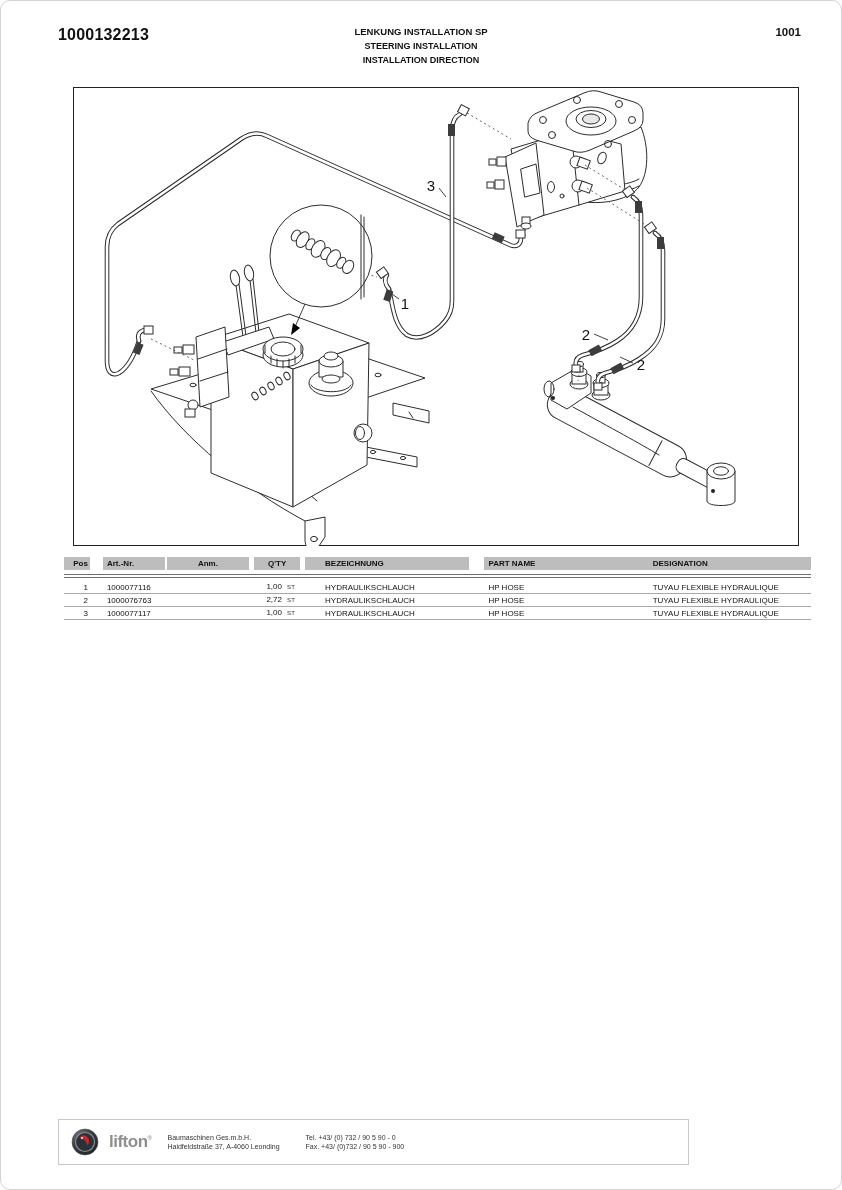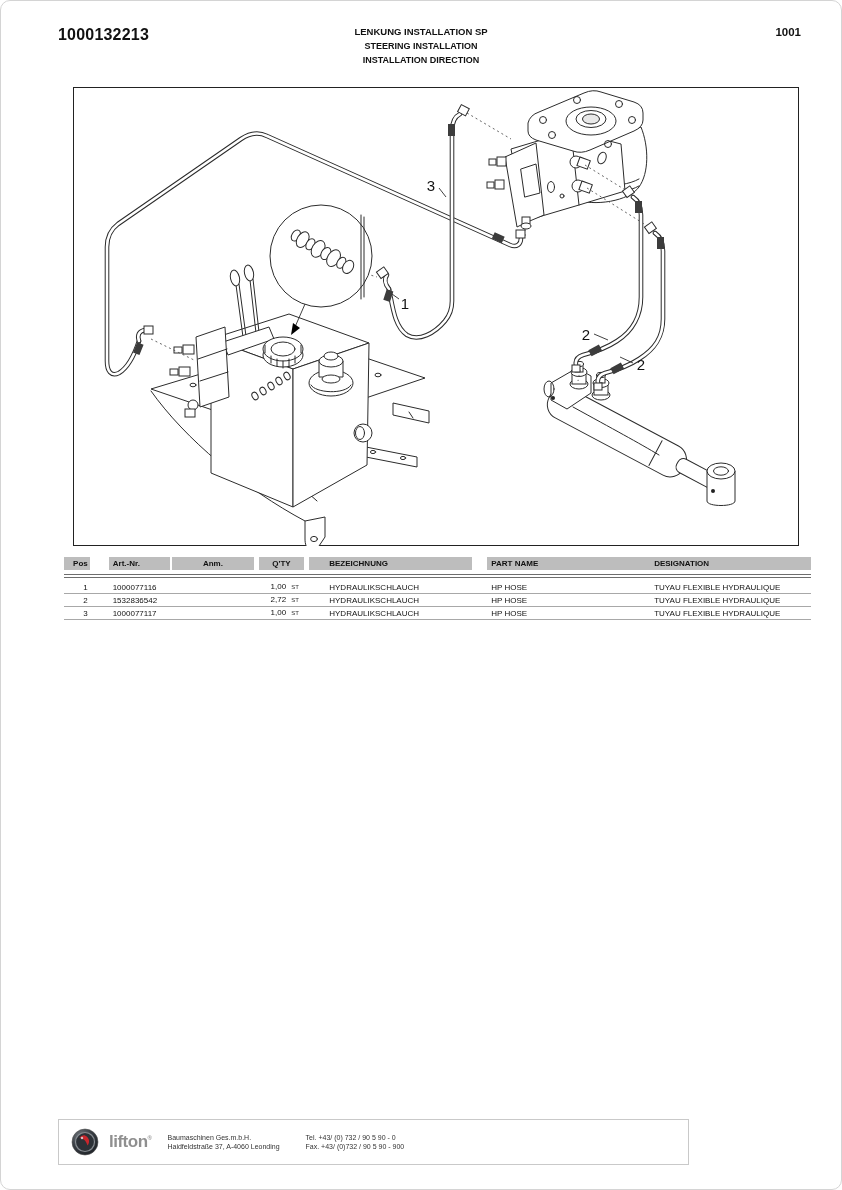--- a/index.html
+++ b/index.html
@@ -17,21 +17,21 @@
   
   .diagram-wrap{position:absolute;left:72px;top:86px;width:726px;height:459px;}
   
   .ptable{position:absolute;left:63px;top:556px;width:747px;font-size:8px;}
   .trow{display:flex;align-items:center;}
   .thead{height:13px;}
   .thead .cell{background:#bdbdbd;height:13px;line-height:13px;font-weight:bold;}
   .cell{box-sizing:border-box;white-space:nowrap;overflow:hidden;}
   .col-pos{width:26px;text-align:right;padding-right:2px;}
   .thead .col-pos{text-align:right;padding-left:4px;}
-  .col-artnr{width:62px;margin-left:19px;padding-left:4px;}
+  .col-artnr{width:62px;margin-left:13px;padding-left:4px;}
   .col-anm{width:83px;margin-left:2px;text-align:center;}
   .col-qty{width:46px;margin-left:5px;display:flex;align-items:baseline;justify-content:flex-end;padding-right:5px;}
   .thead .col-qty{display:block;text-align:center;padding-right:0;}
   .col-bez{width:165px;margin-left:5px;padding-left:20px;}
   .col-part{width:165px;margin-left:15px;padding-left:4px;}
   .col-desig{width:163px;padding-left:4px;}
   .dbl-line{height:2px;margin-top:4px;border-top:1px solid #6e6e6e;border-bottom:1px solid #6e6e6e;}
   .tbody{margin-top:3px;}
   .drow{height:12px;line-height:11px;border-bottom:1px solid #a8a8a8;}
   .qty-val{display:inline-block;width:28px;text-align:right;}
@@ -312,21 +312,21 @@
         <div class="cell col-qty">
           <span class="qty-val">1,00</span>
           <span class="qty-unit">ST</span>
         </div>
         <div class="cell col-bez">HYDRAULIKSCHLAUCH</div>
         <div class="cell col-part">HP  HOSE</div>
         <div class="cell col-desig">TUYAU FLEXIBLE HYDRAULIQUE</div>
       </div>
       <div class="trow drow">
         <div class="cell col-pos">2</div>
-        <div class="cell col-artnr">1532836542</div>
+        <div class="cell col-artnr">1000076763</div>
         <div class="cell col-anm"></div>
         <div class="cell col-qty">
           <span class="qty-val">2,72</span>
           <span class="qty-unit">ST</span>
         </div>
         <div class="cell col-bez">HYDRAULIKSCHLAUCH</div>
         <div class="cell col-part">HP  HOSE</div>
         <div class="cell col-desig">TUYAU FLEXIBLE HYDRAULIQUE</div>
       </div>
       <div class="trow drow">

